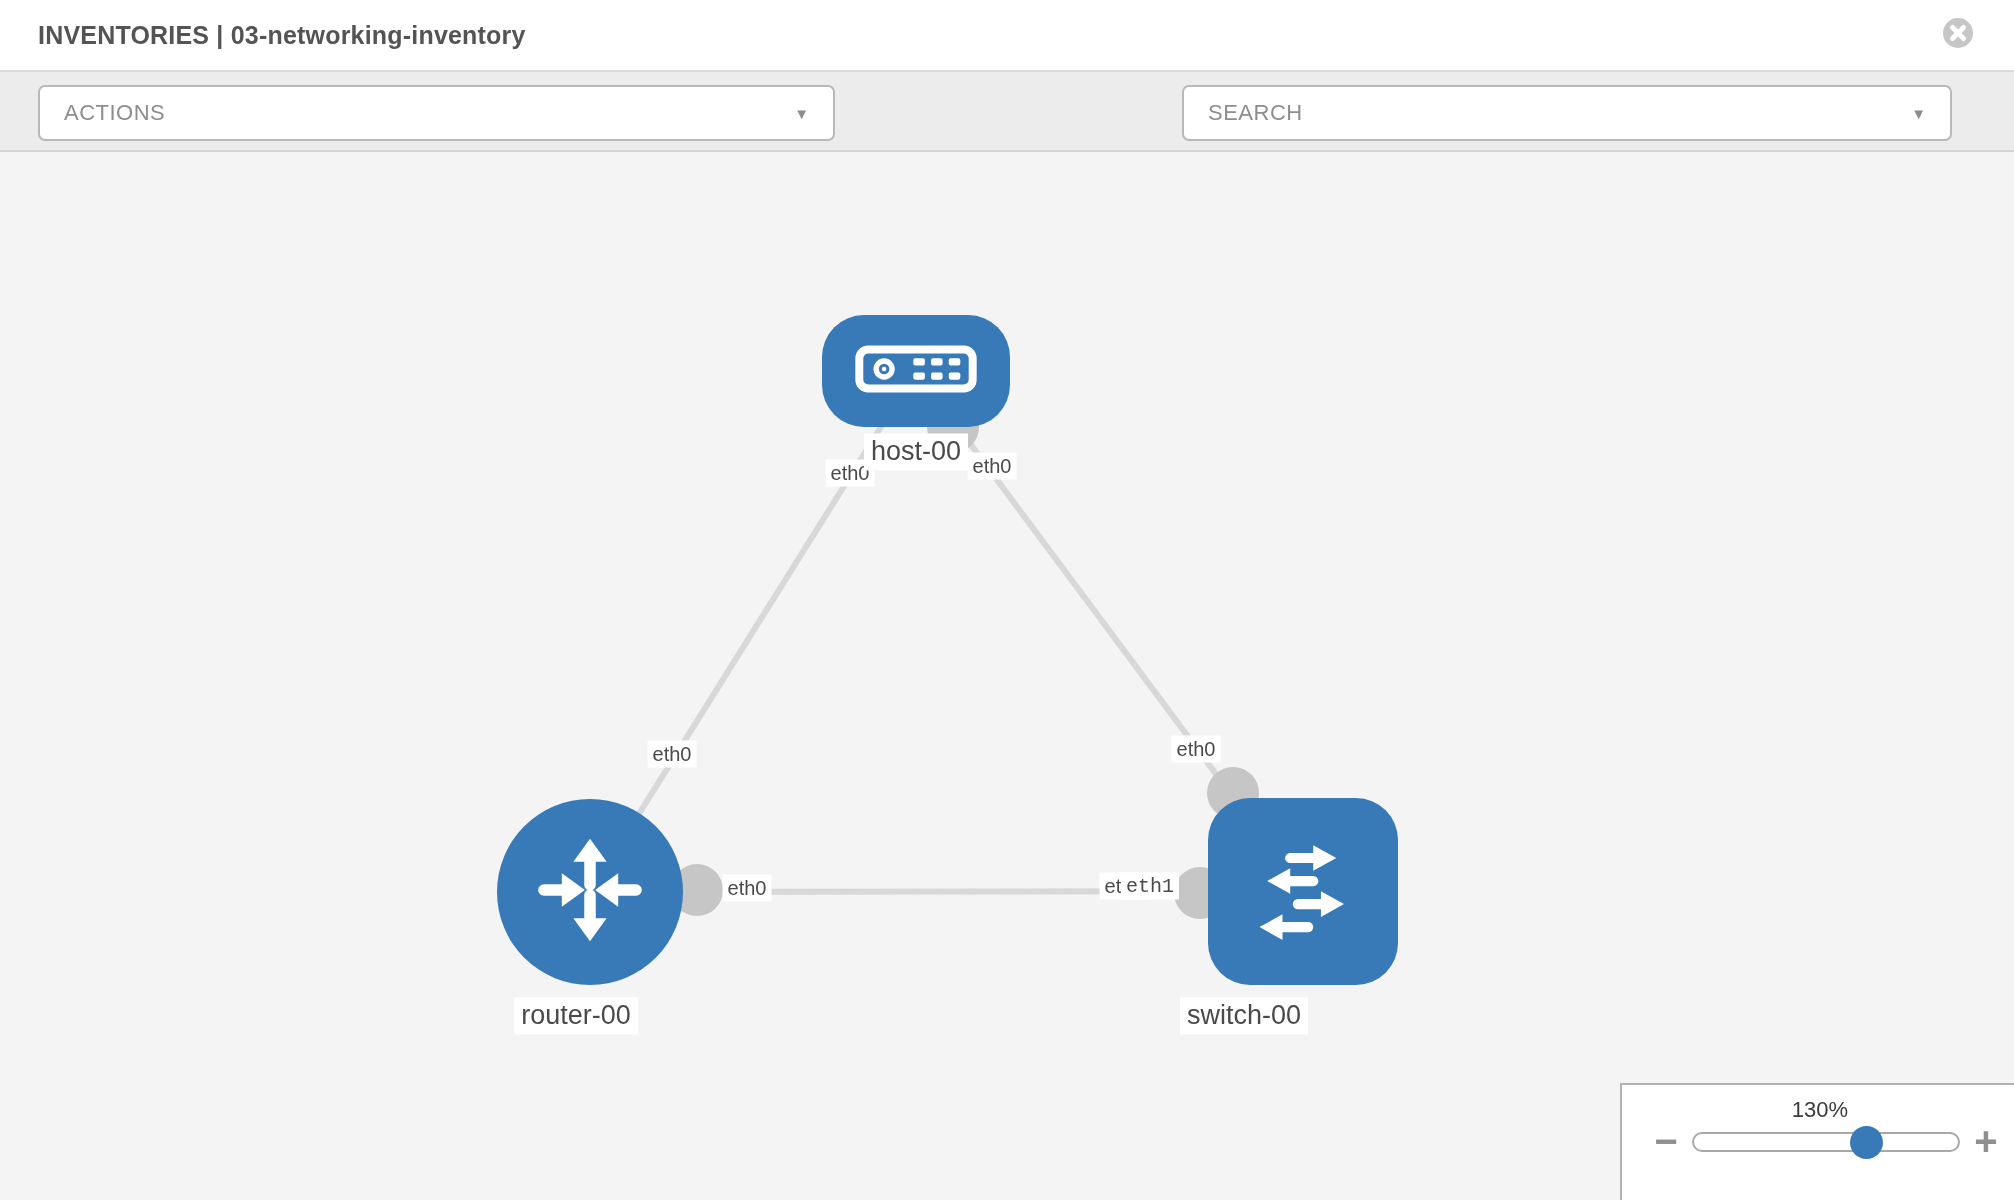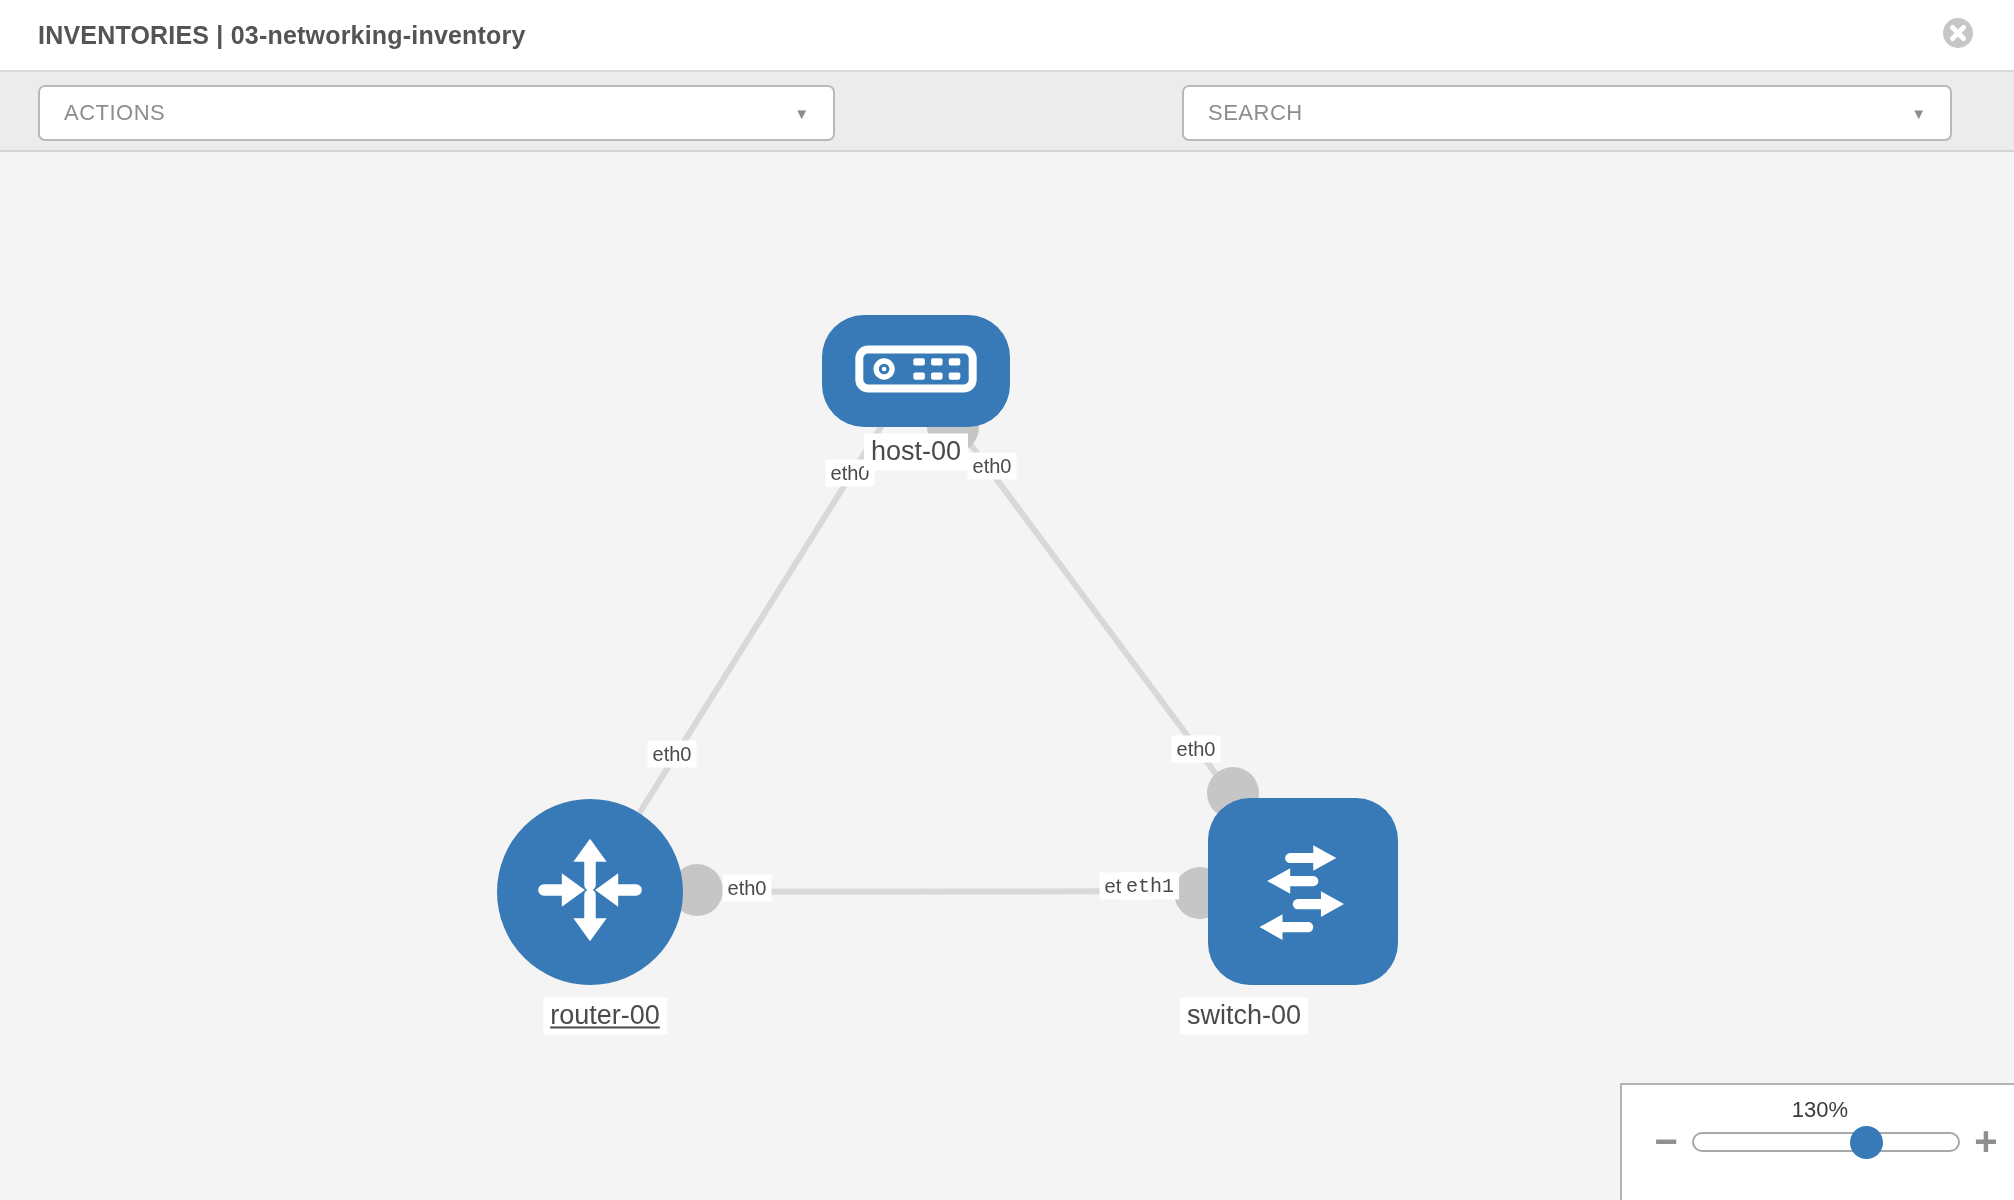--- a/index.html
+++ b/index.html
@@ -174,21 +174,21 @@
 
     <div class="chip iface-label" style="left:850px;top:321px;">eth0</div>
     <div class="chip iface-label" style="left:992px;top:314px;">eth0</div>
     <div class="chip iface-label" style="left:672px;top:602px;">eth0</div>
     <div class="chip iface-label" style="left:1196px;top:597px;">eth0</div>
     <div class="chip iface-label" style="left:747px;top:736px;">eth0</div>
     <div class="chip iface-label" style="left:1124px;top:734px;">eth0</div>
     <div class="chip iface-label" style="left:1150px;top:734px;font-family:Liberation Mono, monospace;">eth1</div>
 
     <div class="chip node-label" style="left:916px;top:300px;">host-00</div>
-    <div class="chip node-label" style="left:605px;top:864px;text-decoration:underline;">router-00</div>
+    <div class="chip node-label" style="left:576px;top:864px;">router-00</div>
     <div class="chip node-label" style="left:1244px;top:864px;">switch-00</div>
 
     <div class="zoom-panel">
       <div class="zoom-value">130%</div>
       <button class="zoom-minus">−</button>
       <div class="zoom-track"></div>
       <div class="zoom-thumb"></div>
       <button class="zoom-plus">+</button>
     </div>
 

